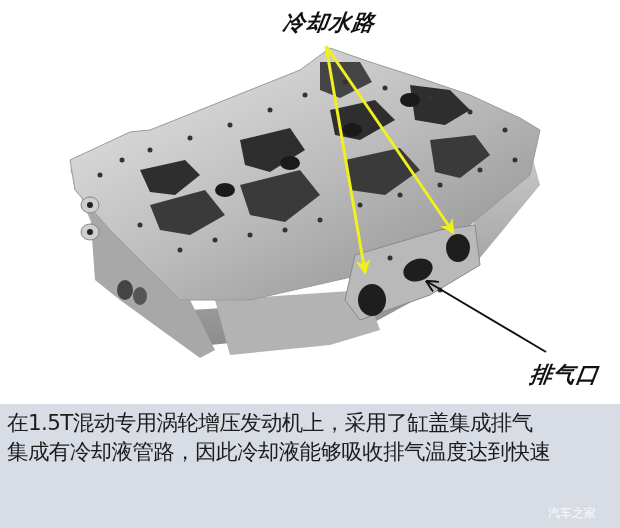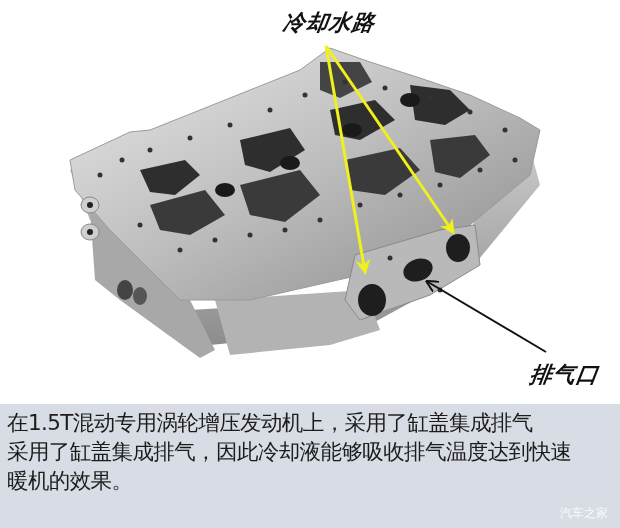--- a/index.html
+++ b/index.html
@@ -4,21 +4,21 @@
 <style>
   html, body { margin: 0; padding: 0; }
   body { width: 620px; height: 528px; position: relative; overflow: hidden; background: #ffffff; font-family: "DejaVu Sans", sans-serif; }
   .figure { position: absolute; left: 0; top: 0; width: 620px; height: 404px; background: #ffffff; }
   .figure svg { position: absolute; left: 0; top: 0; }
   .label { position: absolute; font-family: "DejaVu Sans", sans-serif; font-weight: bold; font-style: italic; color: #111; letter-spacing: 1px; }
   .label-coolant { left: 283px; top: 8px; font-size: 22px; transform: skewX(-8deg); }
   .label-exhaust { left: 530px; top: 360px; font-size: 22px; transform: skewX(-8deg); }
   .caption { position: absolute; left: 0; top: 404px; width: 620px; height: 124px; background: #d8dde5; box-sizing: border-box; padding: 4px 6px 8px 7px; }
   .caption-text { font-family: "DejaVu Sans", sans-serif; font-size: 21.5px; line-height: 29px; color: #1c1c1c; letter-spacing: -0.6px; margin: 0; }
-  .watermark { position: absolute; right: 12px; bottom: 6px; font-size: 12px; color: rgba(255,255,255,0.85); font-family: "DejaVu Sans", sans-serif; }
+  .watermark { position: absolute; right: 24px; bottom: 6px; font-size: 12px; color: rgba(255,255,255,0.85); font-family: "DejaVu Sans", sans-serif; }
 </style>
 </head>
 <body>
 
 <div class="figure">
   <svg width="620" height="404" viewBox="0 0 620 404">
     <defs>
       <linearGradient id="metal" x1="0" y1="0" x2="1" y2="1">
         <stop offset="0" stop-color="#e8e8e8"></stop>
         <stop offset="0.5" stop-color="#bdbdbd"></stop>
@@ -113,16 +113,15 @@
 
     <line x1="546" y1="352" x2="428" y2="282" stroke="#111" stroke-width="2" marker-end="url(#bArrow)"></line>
   </svg>
 
   <div class="label label-coolant">冷却水路</div>
   <div class="label label-exhaust">排气口</div>
 </div>
 
 <div class="caption">
   <p class="caption-text">在1.5T混动专用涡轮增压发动机上，采用了缸盖集成排气</p>
-  <p class="caption-text">采用了缸盖集成排气，因此冷却液能够吸收排气温度达到快速</p>
-  <p class="caption-text">暖机的效果。</p>
+  <p class="caption-text">集成有冷却液管路，因此冷却液能够吸收排气温度达到快速</p>
   <div class="watermark">汽车之家</div>
 </div>
 
 </body></html>

